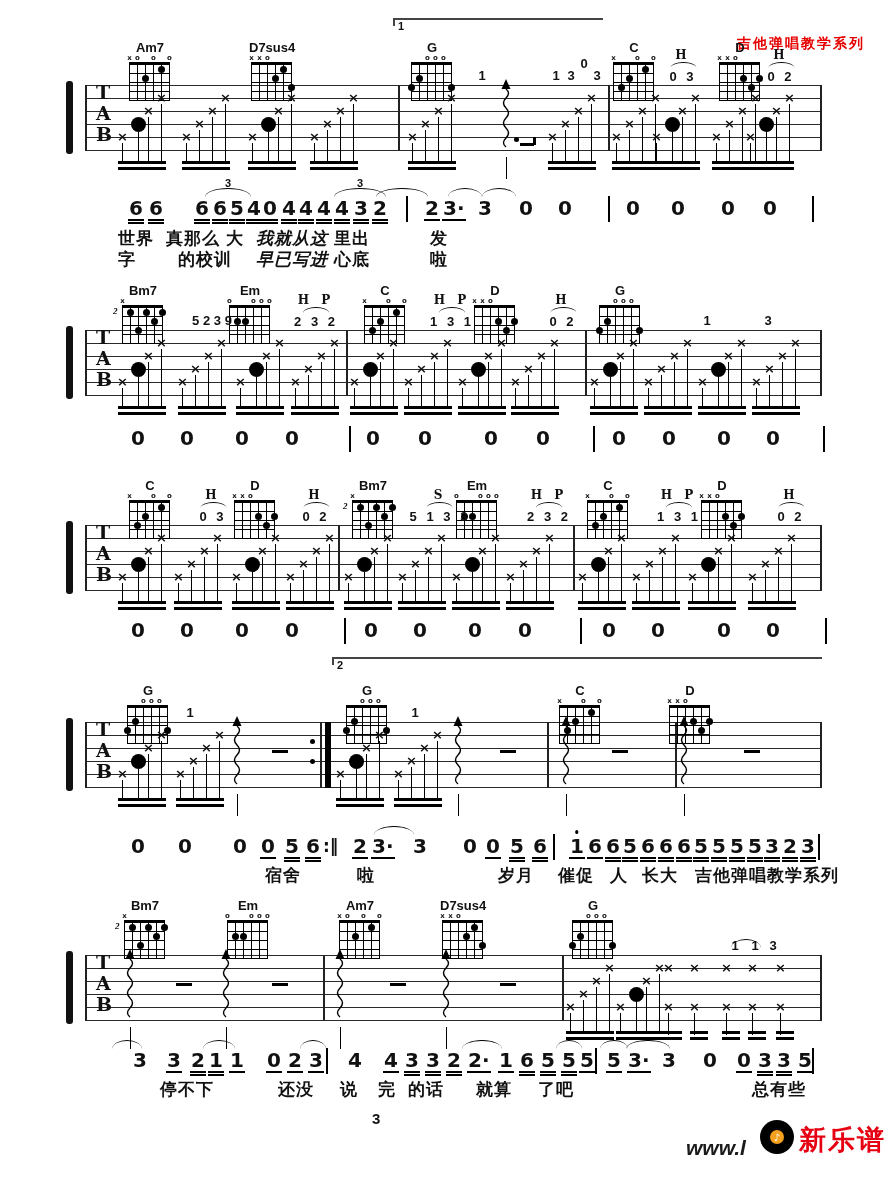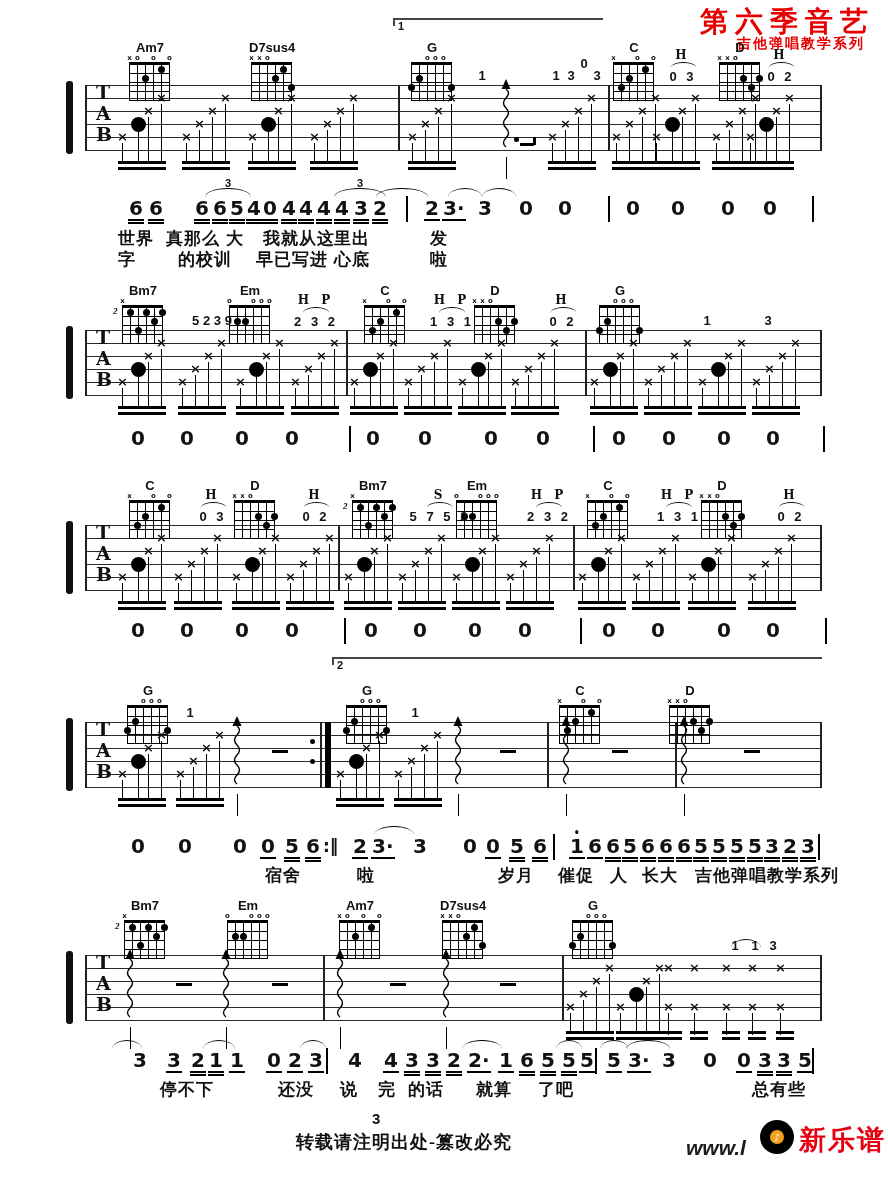--- a/index.html
+++ b/index.html
@@ -58,21 +58,20 @@
   .url{position:absolute;left:686px;top:1136px;font:italic 800 21px "Liberation Sans",sans-serif;color:#1a1a1a;}
   .vinyl{position:absolute;left:760px;top:1120px;width:34px;height:34px;border-radius:50%;background:#000;}
   .vcore{position:absolute;left:10px;top:10px;width:14px;height:14px;border-radius:50%;}
   .vnote{position:absolute;left:0;top:1px;width:14px;text-align:center;font:700 10px "DejaVu Sans",sans-serif;color:#fff;line-height:13px;}
   .brand{position:absolute;left:799px;top:1122px;font:900 27px "Liberation Sans",sans-serif;letter-spacing:2px;white-space:nowrap;}
 </style>
 </head>
 <body>
 
 <div id="sheet">
-  <div class="title" style="color: rgb(230, 0, 0);">第六季音艺</div>
   <div class="subtitle" style="color: rgb(230, 0, 0);">吉他弹唱教学系列</div>
 
   <div id="systems" class="abs" style="left:0;top:0;width:888px;height:1180px;">
       <div class="brace" style="left: 66px; top: 81px; height: 73px;"></div>
       <div class="sline" style="left: 85px; top: 85px; width: 737px;"></div>
       <div class="sline" style="left: 85px; top: 98px; width: 737px;"></div>
       <div class="sline" style="left: 85px; top: 111px; width: 737px;"></div>
       <div class="sline" style="left: 85px; top: 124px; width: 737px;"></div>
       <div class="sline" style="left: 85px; top: 137px; width: 737px;"></div>
       <div class="sline" style="left: 85px; top: 150px; width: 737px;"></div>
@@ -591,21 +590,21 @@
         <div class="mnums">0 3</div>
       </div>
       <div class="mark" style="left: 316px; top: 489px;">
         <div class="mlabel">H</div>
         <div class="marc"></div>
         <div class="mnums">0 2</div>
       </div>
       <div class="mark" style="left: 440px; top: 489px;">
         <div class="mlabel">S</div>
         <div class="marc"></div>
-        <div class="mnums">5 7 5 3</div>
+        <div class="mnums">5 1 3 3</div>
       </div>
       <div class="mark" style="left: 549px; top: 489px;">
         <div class="mlabel">H P</div>
         <div class="marc"></div>
         <div class="mnums">2 3 2</div>
       </div>
       <div class="mark" style="left: 679px; top: 489px;">
         <div class="mlabel">H P</div>
         <div class="marc"></div>
         <div class="mnums">1 3 1</div>
@@ -1057,26 +1056,26 @@
       </div>
       <div class="arc" style="left: 334px; top: 188px; width: 52px;">
         <div class="arclabel">3</div>
       </div>
       <div class="arc" style="left: 376px; top: 188px; width: 52px;"></div>
       <div class="arc" style="left: 448px; top: 188px; width: 34px;"></div>
       <div class="arc" style="left: 482px; top: 188px; width: 34px;"></div>
       <div class="lyr" style="left: 118px; top: 227px;">世界</div>
       <div class="lyr" style="left: 166px; top: 227px;">真那么</div>
       <div class="lyr" style="left: 226px; top: 227px;">大</div>
-      <div class="lyr" style="left: 263px; top: 227px;">我就从这</div>
+      <div class="lyr" style="left: 256px; top: 227px; font-style: italic;">我就从这</div>
       <div class="lyr" style="left: 334px; top: 227px;">里出</div>
       <div class="lyr" style="left: 430px; top: 227px;">发</div>
       <div class="lyr" style="left: 118px; top: 248px;">字</div>
       <div class="lyr" style="left: 178px; top: 248px;">的校训</div>
-      <div class="lyr" style="left: 256px; top: 248px;">早已写进</div>
+      <div class="lyr" style="left: 256px; top: 248px; font-style: italic;">早已写进</div>
       <div class="lyr" style="left: 334px; top: 248px;">心底</div>
       <div class="lyr" style="left: 430px; top: 248px;">啦</div>
       <div class="jtok" style="left: 130px; top: 428px;">0</div>
       <div class="jtok" style="left: 179px; top: 428px;">0</div>
       <div class="jtok" style="left: 234px; top: 428px;">0</div>
       <div class="jtok" style="left: 284px; top: 428px;">0</div>
       <div class="jbar" style="left: 349px; top: 426px;"></div>
       <div class="jtok" style="left: 365px; top: 428px;">0</div>
       <div class="jtok" style="left: 417px; top: 428px;">0</div>
       <div class="jtok" style="left: 483px; top: 428px;">0</div>
@@ -1181,21 +1180,20 @@
       <div class="lyr" style="left: 278px; top: 1078px;">还没</div>
       <div class="lyr" style="left: 340px; top: 1078px;">说</div>
       <div class="lyr" style="left: 378px; top: 1078px;">完</div>
       <div class="lyr" style="left: 408px; top: 1078px;">的话</div>
       <div class="lyr" style="left: 476px; top: 1078px;">就算</div>
       <div class="lyr" style="left: 538px; top: 1078px;">了吧</div>
       <div class="lyr" style="left: 752px; top: 1078px;">总有些</div>
     </div>
 
   <div class="pagenum">3</div>
-  <div class="notice">转载请注明出处-篡改必究</div>
   <div class="url">www.l</div>
   <div class="vinyl">
     <div class="vcore" style="background: rgb(245, 160, 30);">
       <div class="vnote">♪</div>
     </div>
   </div>
   <div class="brand" style="color: rgb(230, 0, 18);">新乐谱</div>
 </div>
 
 </body></html>

